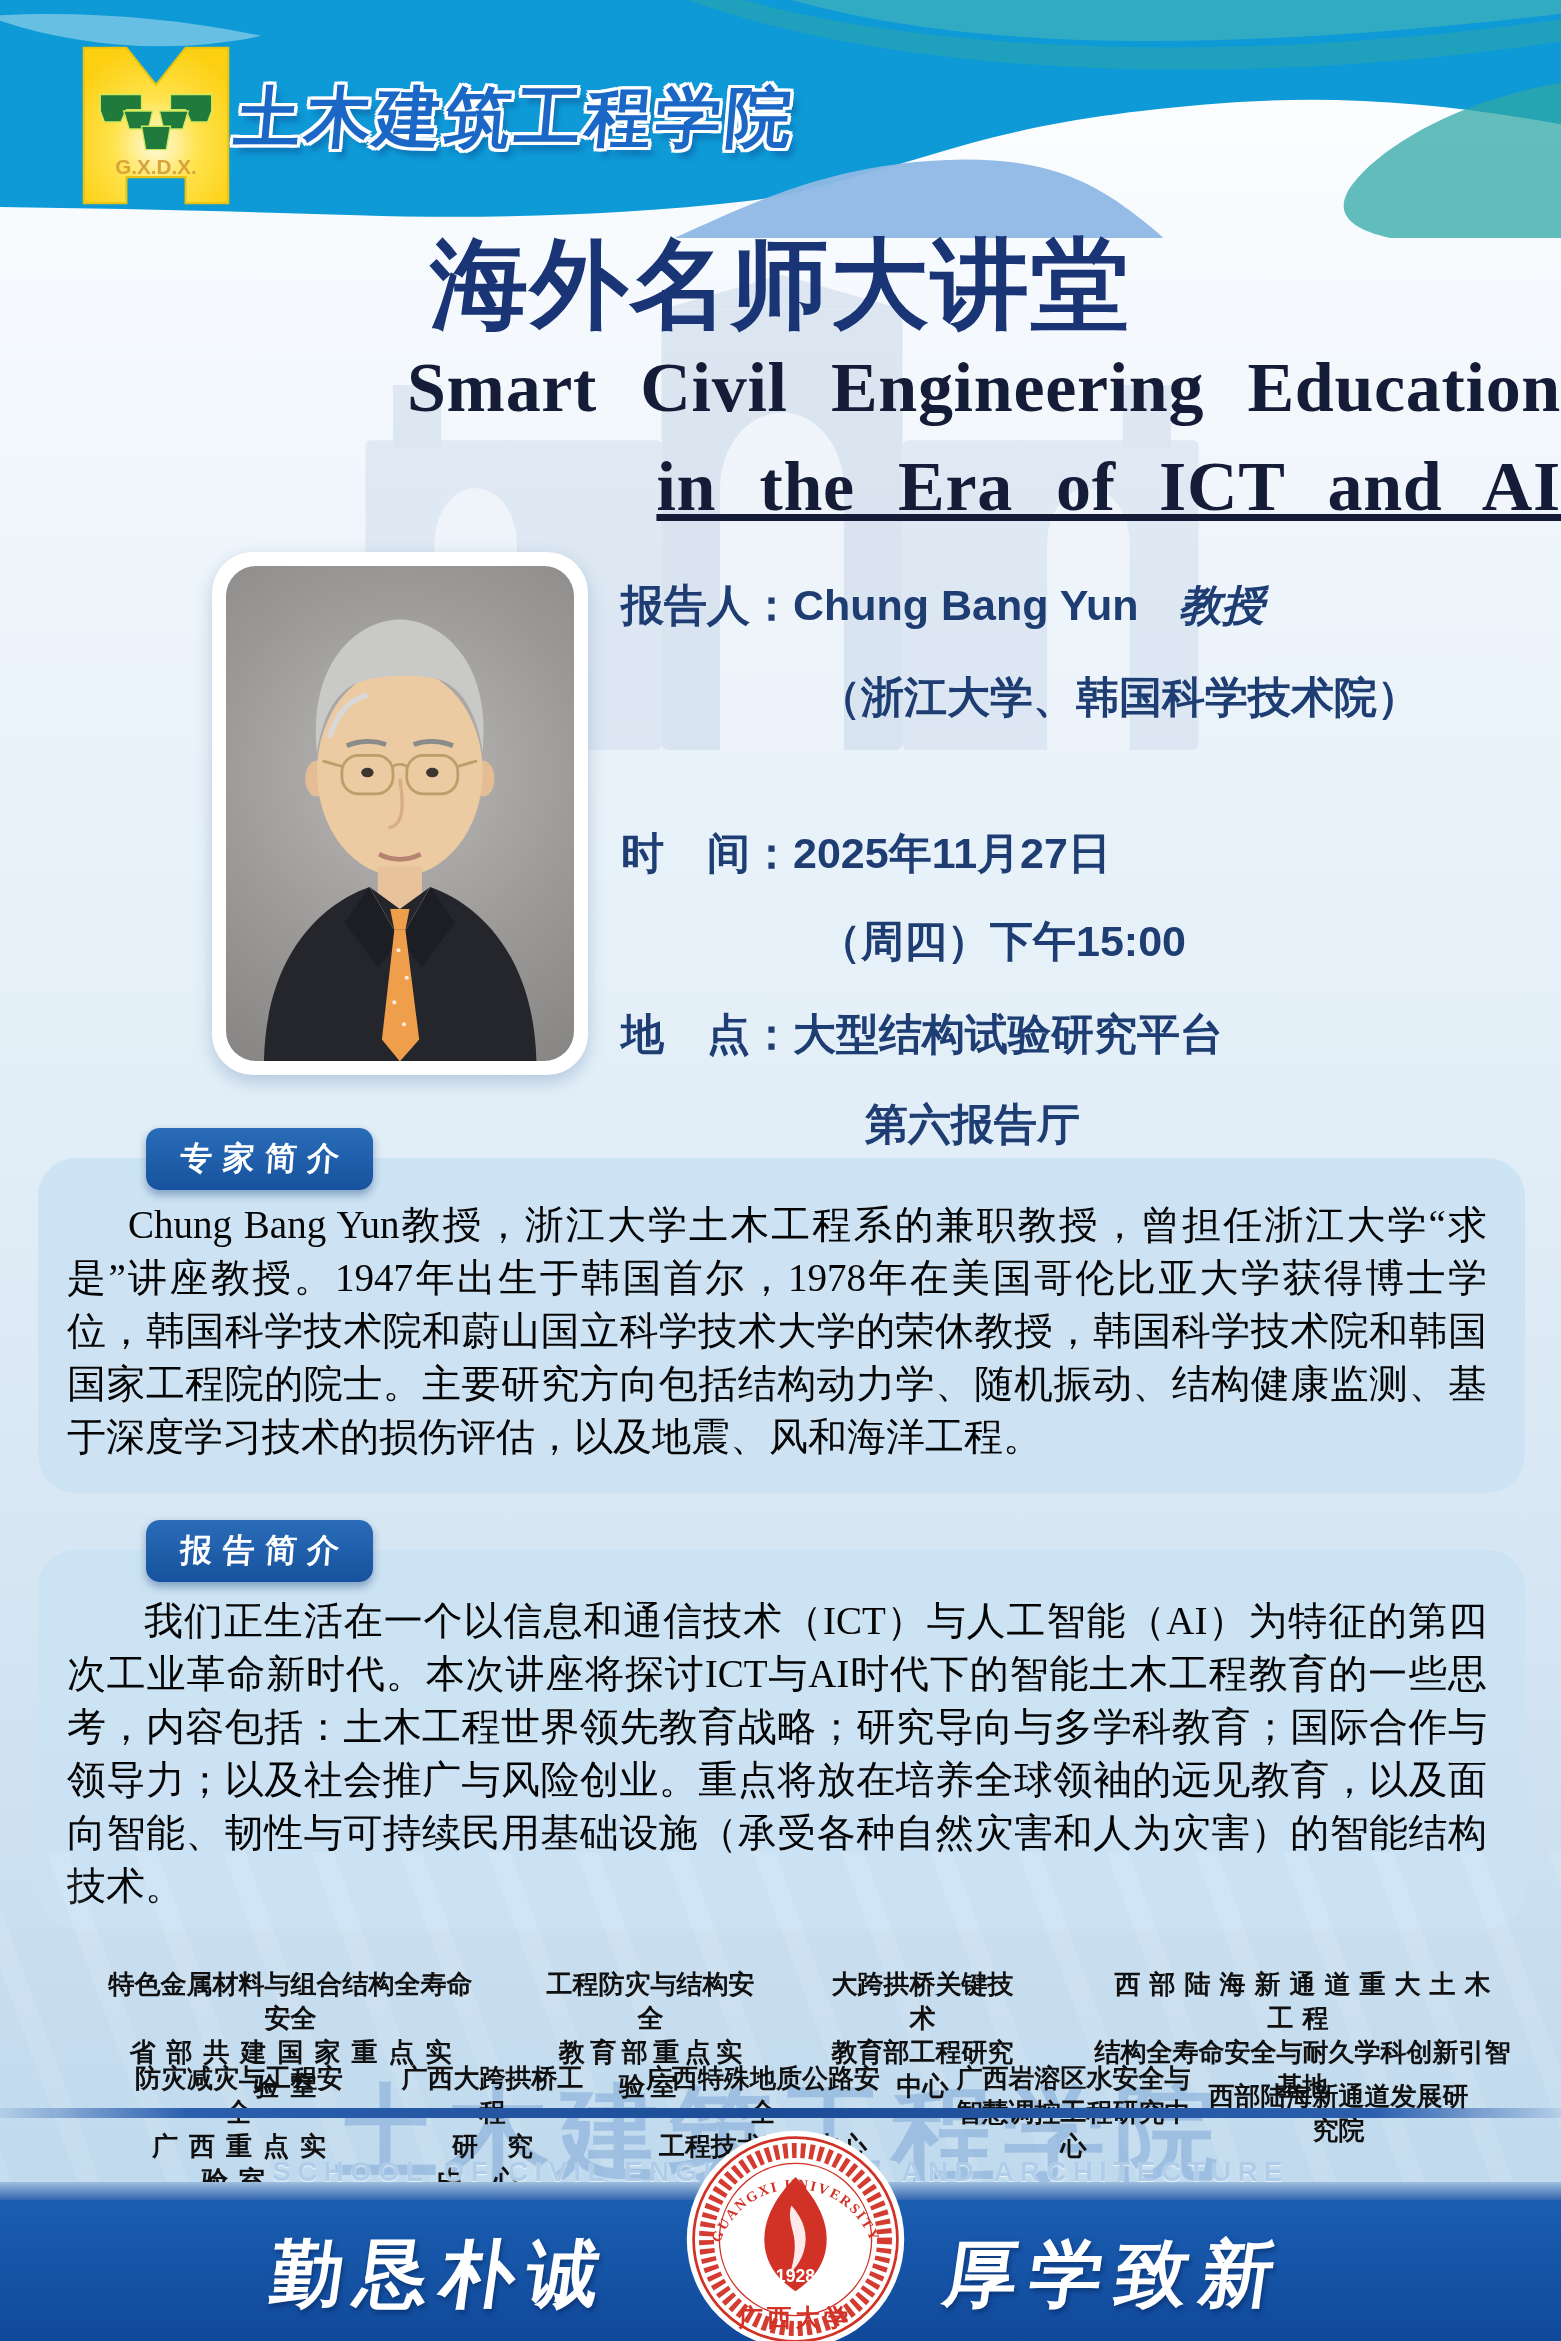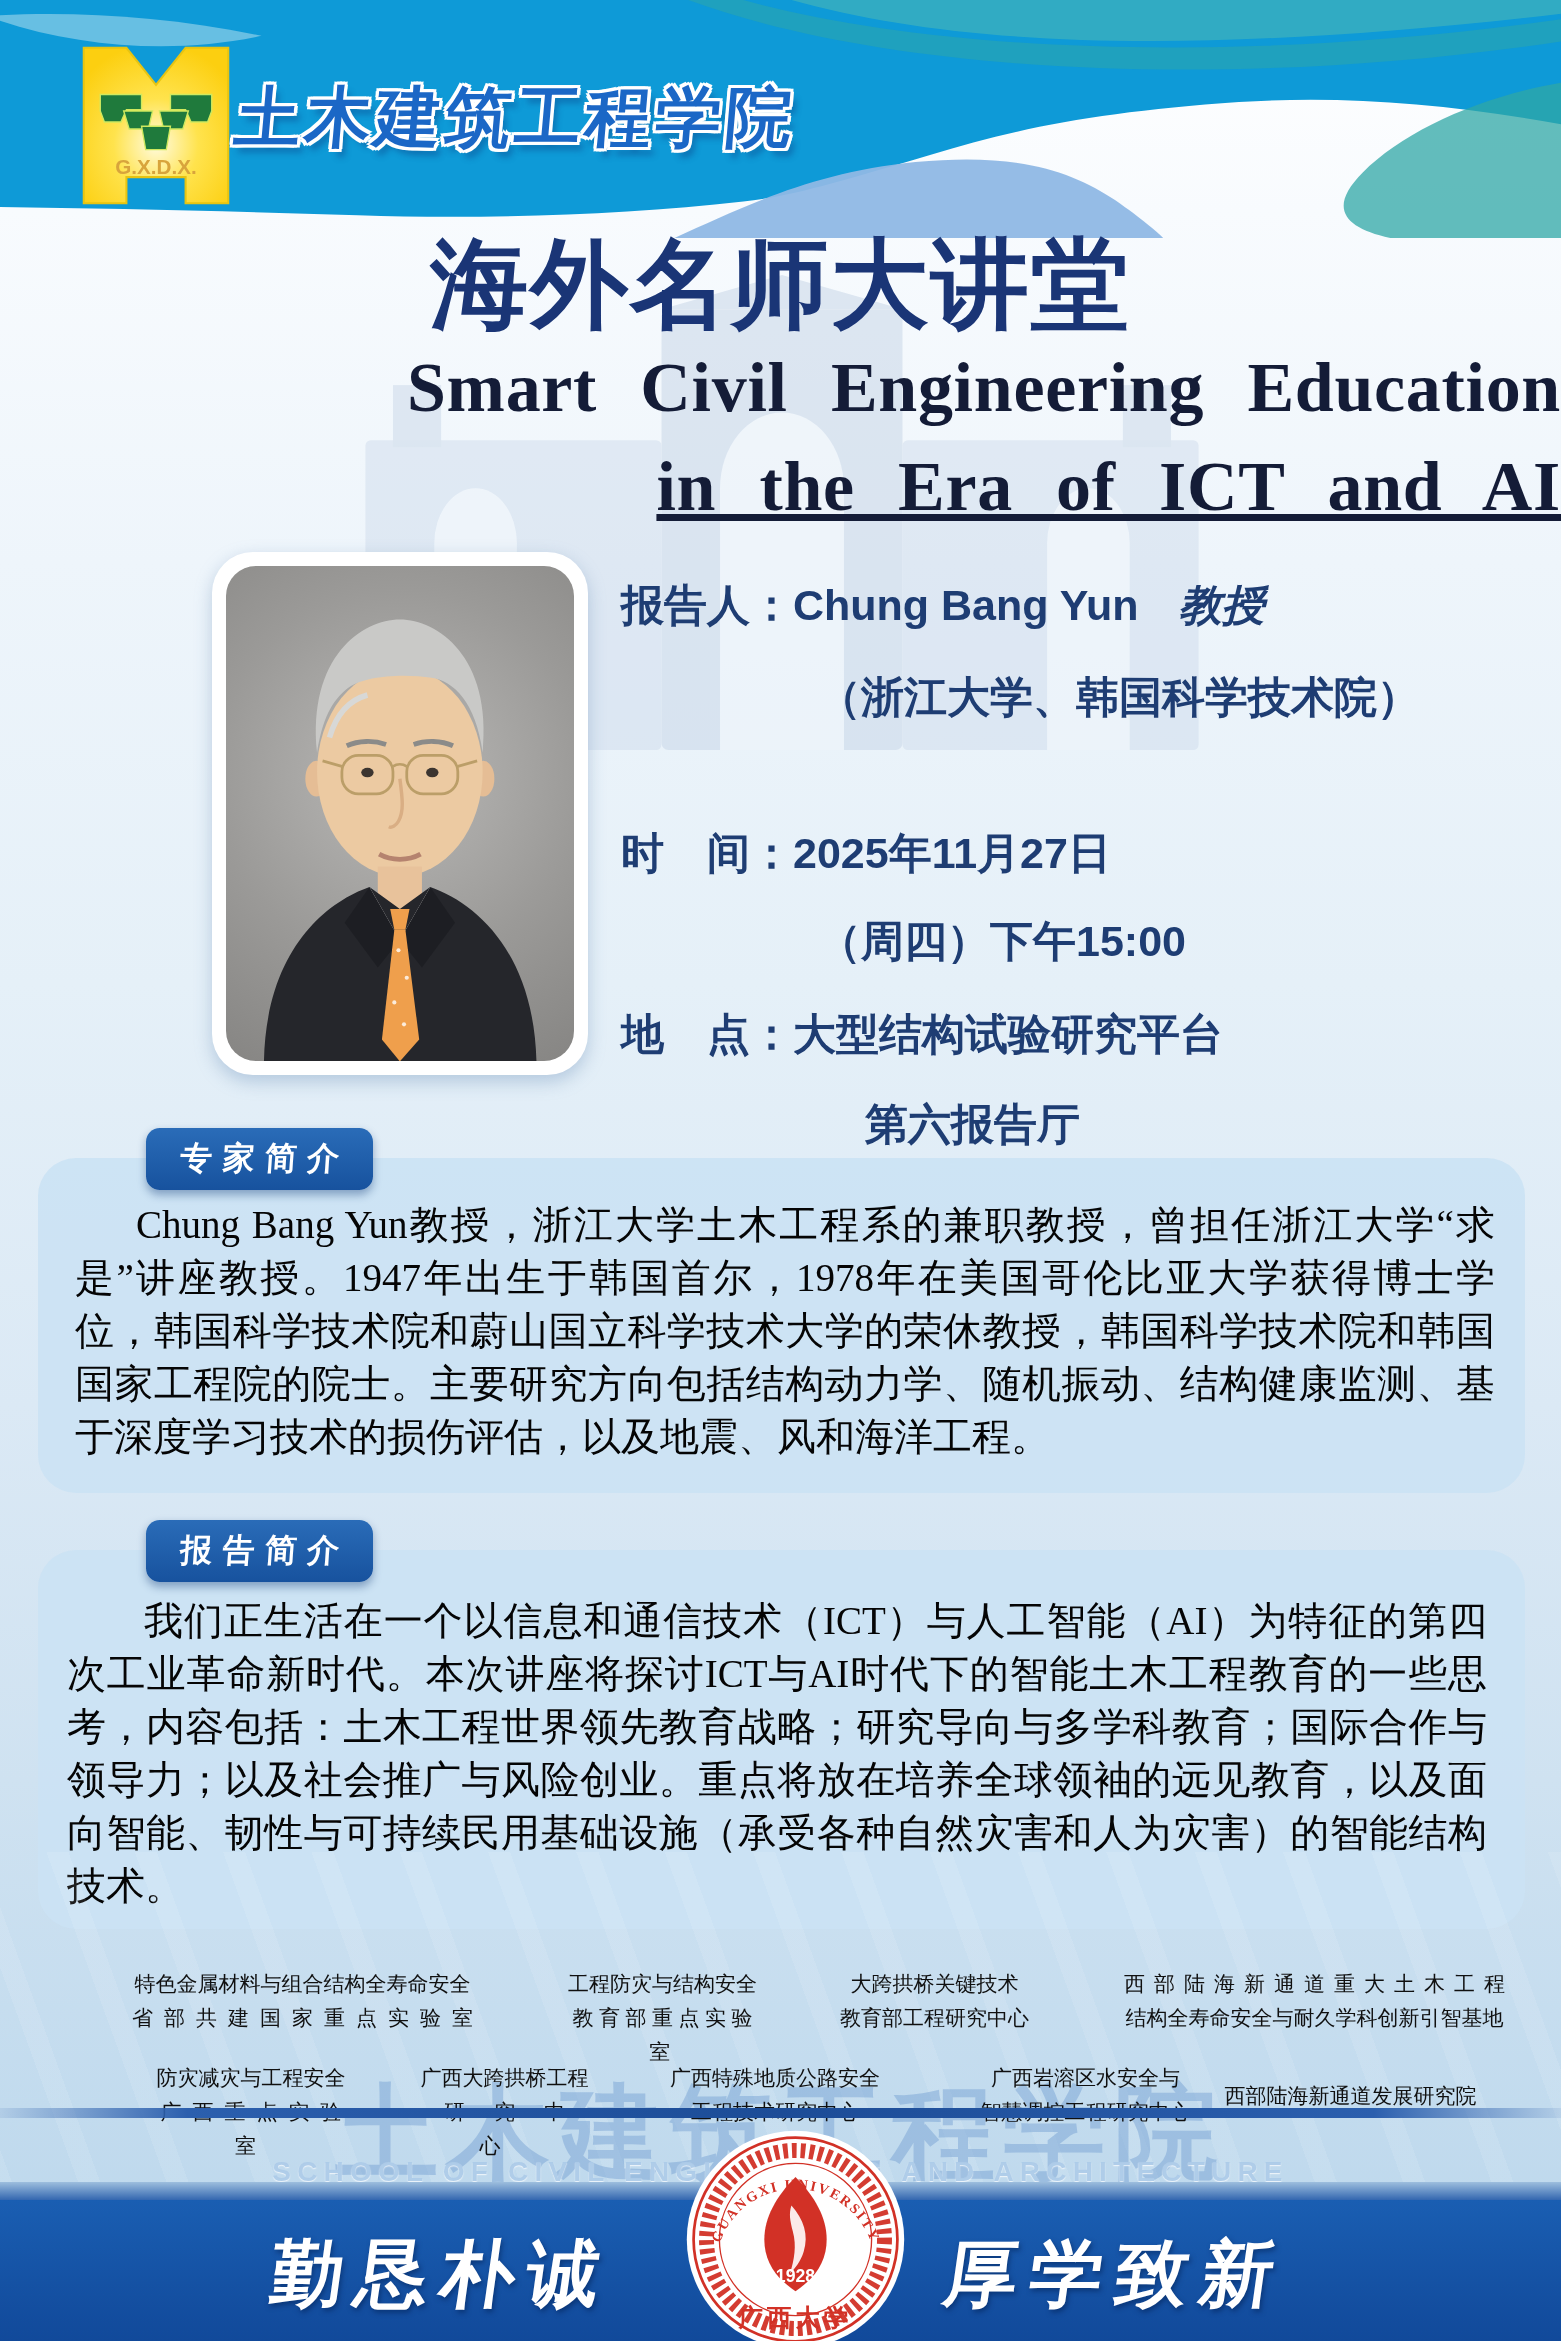--- a/index.html
+++ b/index.html
@@ -33,24 +33,24 @@
   .panel-bio{top:1158px;height:335px;}
   .panel-abs{top:1550px;height:379px;}
   .badge{left:146px;width:227px;height:62px;border-radius:13.8px;
     background:linear-gradient(180deg,#2a6cb8,#17529e);box-shadow:0 4.8px 8.3px rgba(20,60,120,.4);
     display:flex;align-items:center;justify-content:center;}
   .badge span{color:#fff;font-size:32px;font-weight:700;letter-spacing:10.3px;transform:skewX(-4deg);
     text-indent:10.3px;}
   .badge-bio{top:1128px;} .badge-abs{top:1520px;}
   .partext{left:67px;width:1420px;font-family:"Liberation Serif",serif;font-size:39px;
     line-height:53px;color:#050505;text-align:justify;}
-  .partext-bio{top:1198px;text-indent:61px;margin-left:8px;}
+  .partext-bio{top:1198px;text-indent:61px;}
   .partext-abs{top:1594px;text-indent:77px;}
   
-  .lab{font-size:21px;font-weight:400;color:#101010;line-height:34px;text-align:center;z-index:2;margin-left:12px;}
+  .lab{font-size:26px;font-weight:700;color:#101010;line-height:34px;text-align:center;z-index:2;}
   .r1{top:1967px;} .r2{top:2061px;}
   .sp16{letter-spacing:11px;text-indent:11px;}
   .sp13{letter-spacing:9px;text-indent:9px;}
   .sp8{letter-spacing:5.5px;text-indent:5.5px;}
   .sp42{letter-spacing:29px;text-indent:29px;}
   .single{padding-top:18px;}
   
   .bottom-texture{left:0;top:1852px;width:100%;height:358px;z-index:0;
     background:repeating-linear-gradient(70deg,rgba(255,255,255,.10) 0 20.7px,rgba(255,255,255,0) 20.7px 83px);}
   .wm-cn{left:0;top:2065px;width:100%;text-align:center;font-size:103px;font-weight:900;

